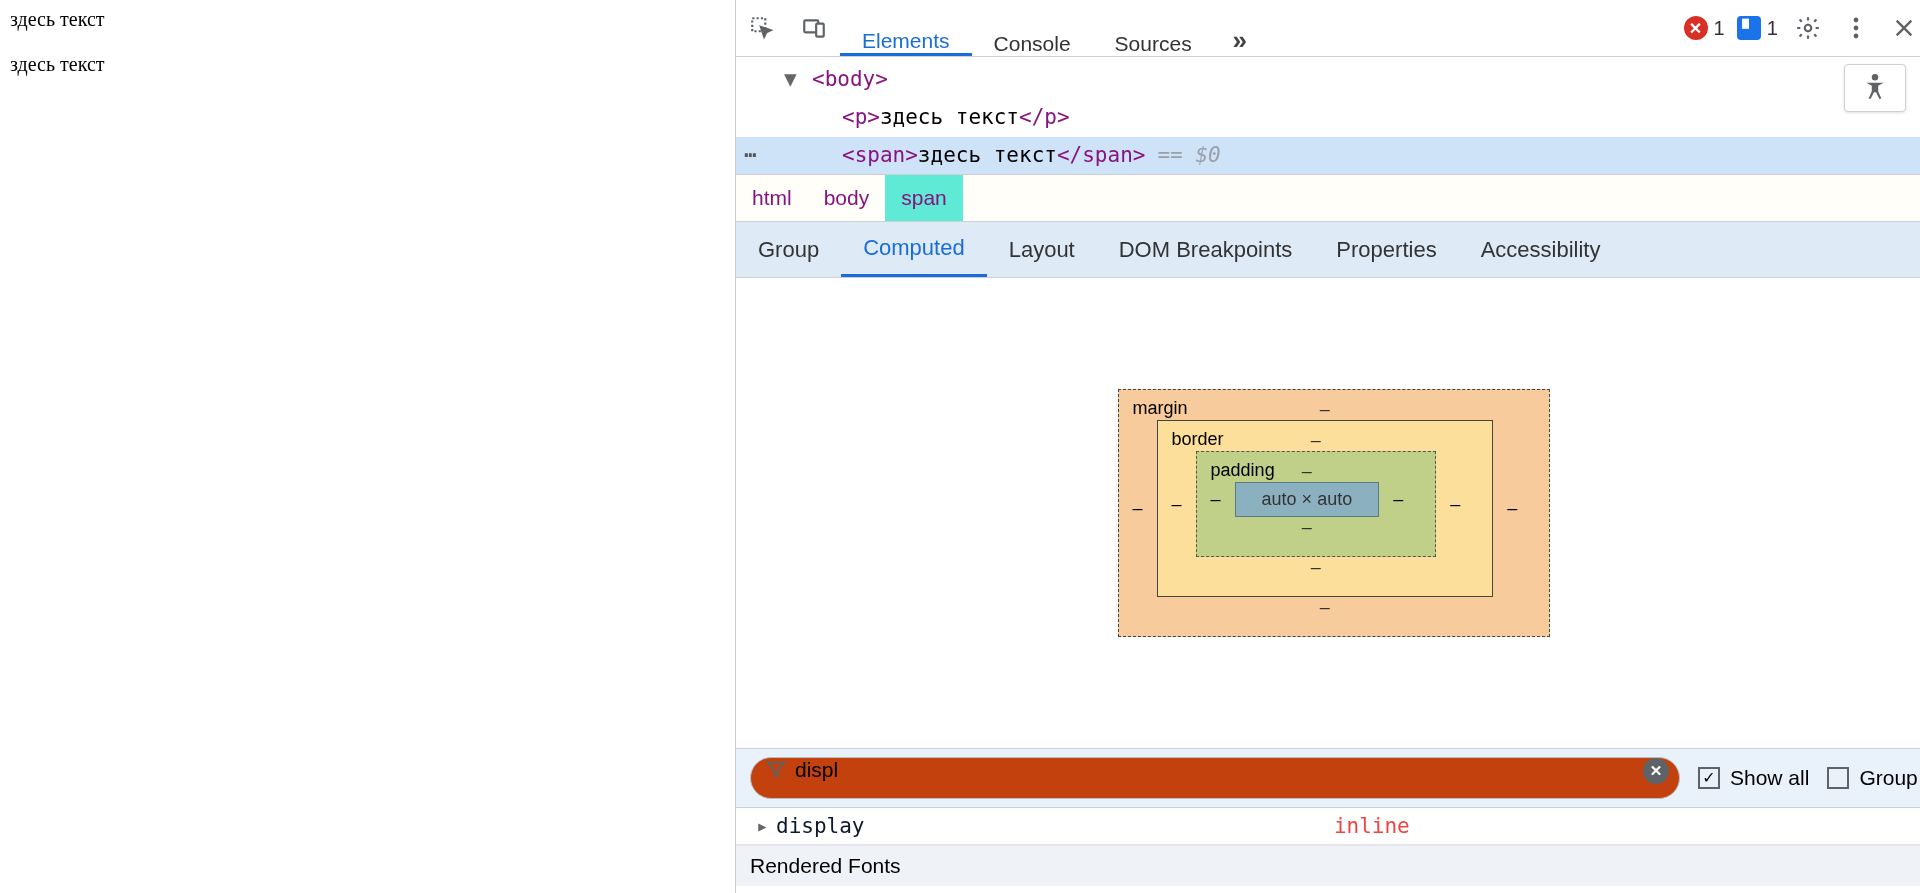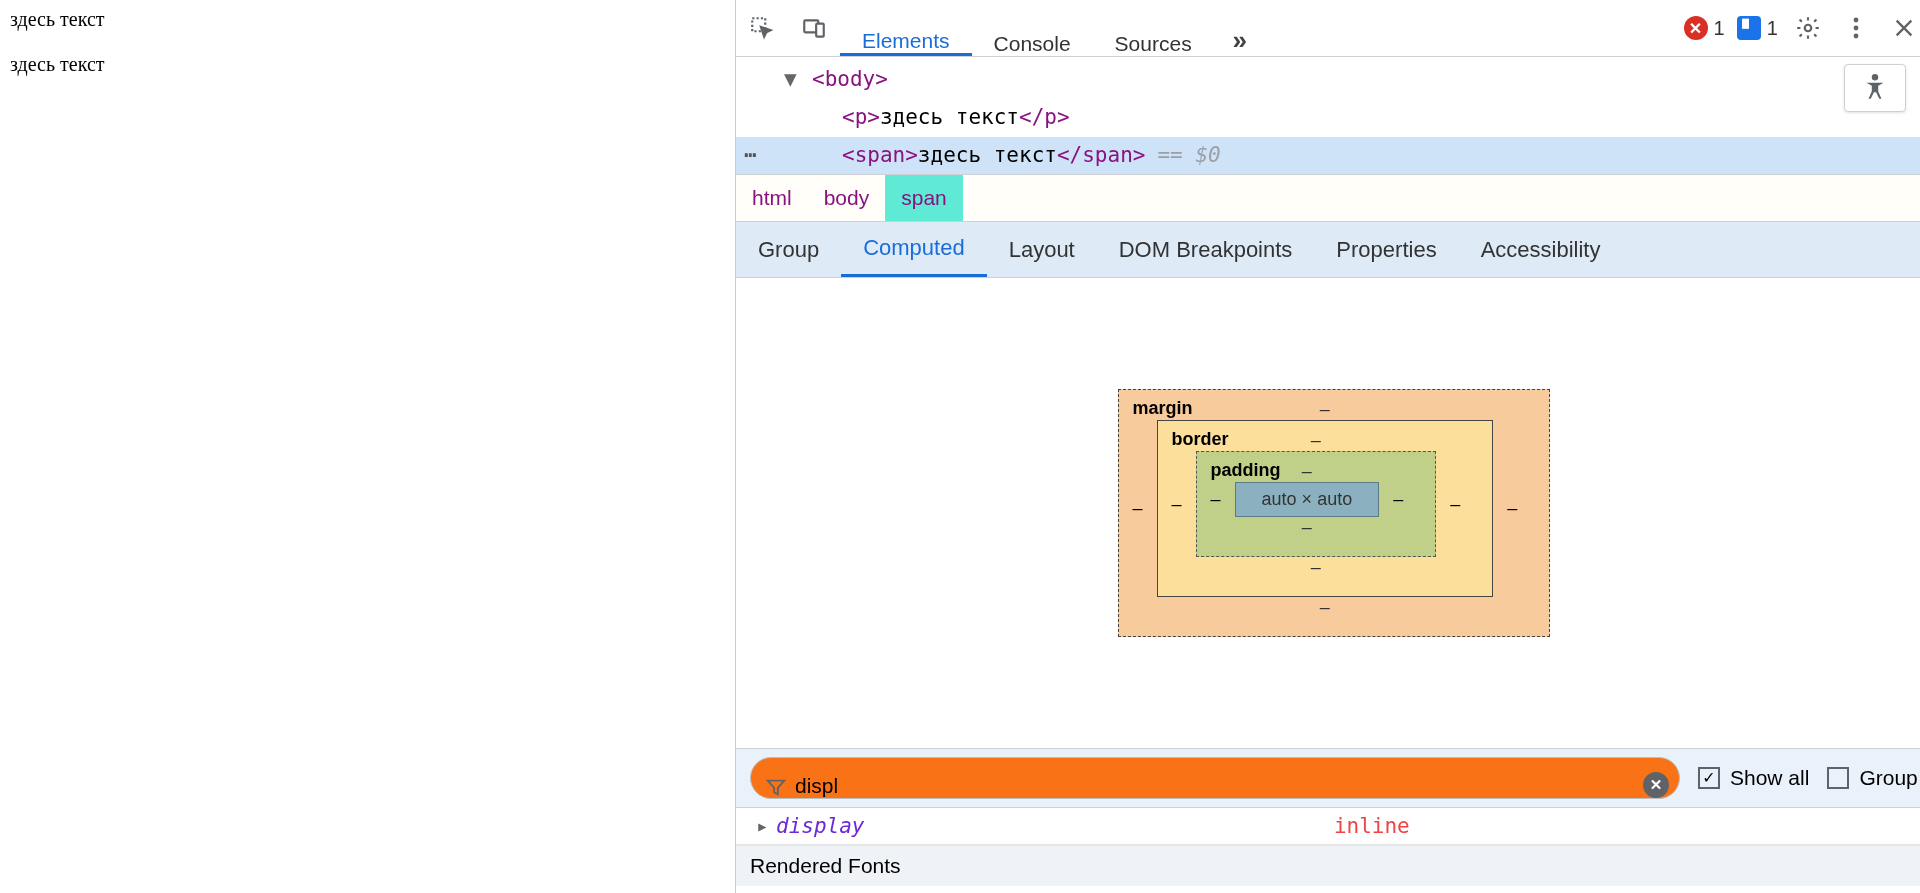--- a/index.html
+++ b/index.html
@@ -45,37 +45,37 @@
   .subtabs { display:flex; background:#dfeaf7; border-bottom:1px solid #cdd1d5; height:56px; align-items:stretch; font-size:22px;}
   .subtab { padding:0 22px; display:flex; align-items:center; color:#333; cursor:pointer; }
   .subtab.active { color:#1a6dd9; border-bottom:3px solid #1a6dd9; }
 
   
   .bm-wrap { flex:0 0 auto; height:470px; display:flex; align-items:center; justify-content:center; }
   .bm-margin { border:1.5px dashed #444; background:#f8cb9c; padding:6px 30px 18px 12px; position:relative; font-size:18px;}
   .bm-border { border:1.5px solid #444; background:#fddf9c; padding:6px 30px 18px 12px; margin:0 0 0 0;}
   .bm-padding { border:1.5px dashed #555; background:#c0d088; padding:6px 30px 18px 12px;}
   .bm-content { border:1.5px solid #5b7a87; background:#8bb1c0; padding:6px 26px; text-align:center; color:#333;}
-  .bm-margin .lbl, .bm-border .lbl, .bm-padding .lbl { display:block; margin:2px 0 2px 2px;font-weight:bold;}
+  .bm-margin .lbl, .bm-border .lbl, .bm-padding .lbl { display:block; margin:2px 0 2px 2px;}
   .dash { text-align:center; color:#333; font-size:18px;}
   .bm-row { display:flex; align-items:center; gap:12px;}
   .side { width:14px; text-align:center;}
 
   
   .filterbar { display:flex; align-items:center; border-top:1px solid #cdd1d5; border-bottom:1px solid #cdd1d5; background:#e9f1fb; padding:8px 14px; gap:18px; font-size:21px;}
-  .filterbox { flex:0 0 auto; display:flex; align-items:flex-end; background:#f97316; border:1.5px solid #bcbfc2; border-radius:26px; height:42px; padding:0 10px 0 14px; width:930px; }
+  .filterbox { flex:0 0 auto; display:flex; align-items:flex-start; background:#c2410c; border:1.5px solid #bcbfc2; border-radius:26px; height:42px; padding:0 10px 0 14px; width:930px; }
   .filterbox input { flex:1; border:none; outline:none; font-size:21px; background:transparent; padding:0 8px; font-family:inherit;}
   .clearbtn { width:26px; height:26px; border-radius:50%; background:#5f6368; color:#fff; display:flex; align-items:center; justify-content:center; font-size:15px; font-weight:bold; cursor:pointer;}
   .chk { display:flex; align-items:center; gap:10px; cursor:pointer; white-space:nowrap;}
   .chk .box { width:22px; height:22px; border:2px solid #5f6368; display:flex; align-items:center; justify-content:center; font-size:16px; line-height:1;}
 
   
   .proprow { display:flex; padding:6px 20px; font-family: Consolas, Menlo, monospace; font-size:21px; border-bottom:1px solid #e6e6e6; align-items:center;}
   .proprow .tri { width:14px; color:#666; margin-right:6px;}
-  .propname { color:#6d28d9;font-style:italic; }
+  .propname { color:#0f172a; }
   .propval { margin-left:auto; width:50%; color:#ef4444;}
 
   .section-hdr { background:#eff2f7; padding:8px 14px; font-size:21px; border-top:1px solid #e6e6e6;}
   
   svg { display:block; }
 </style>
 </head>
 <body>
 
 <div class="page">

